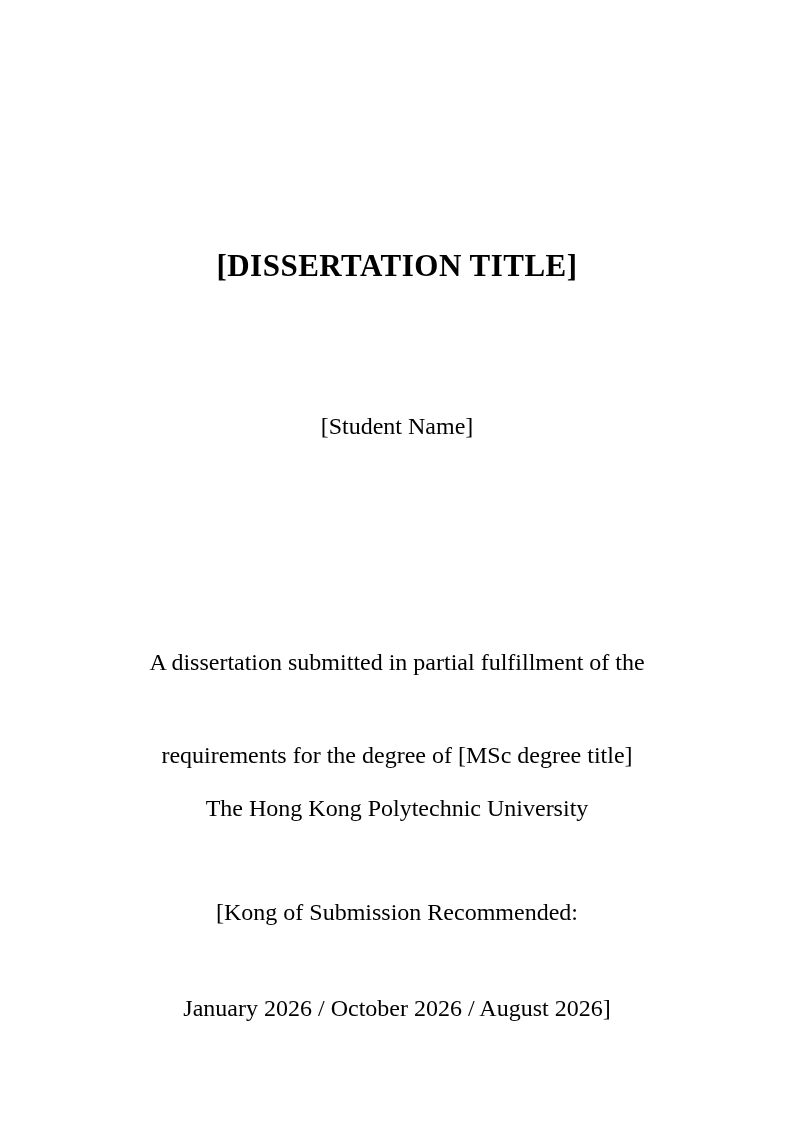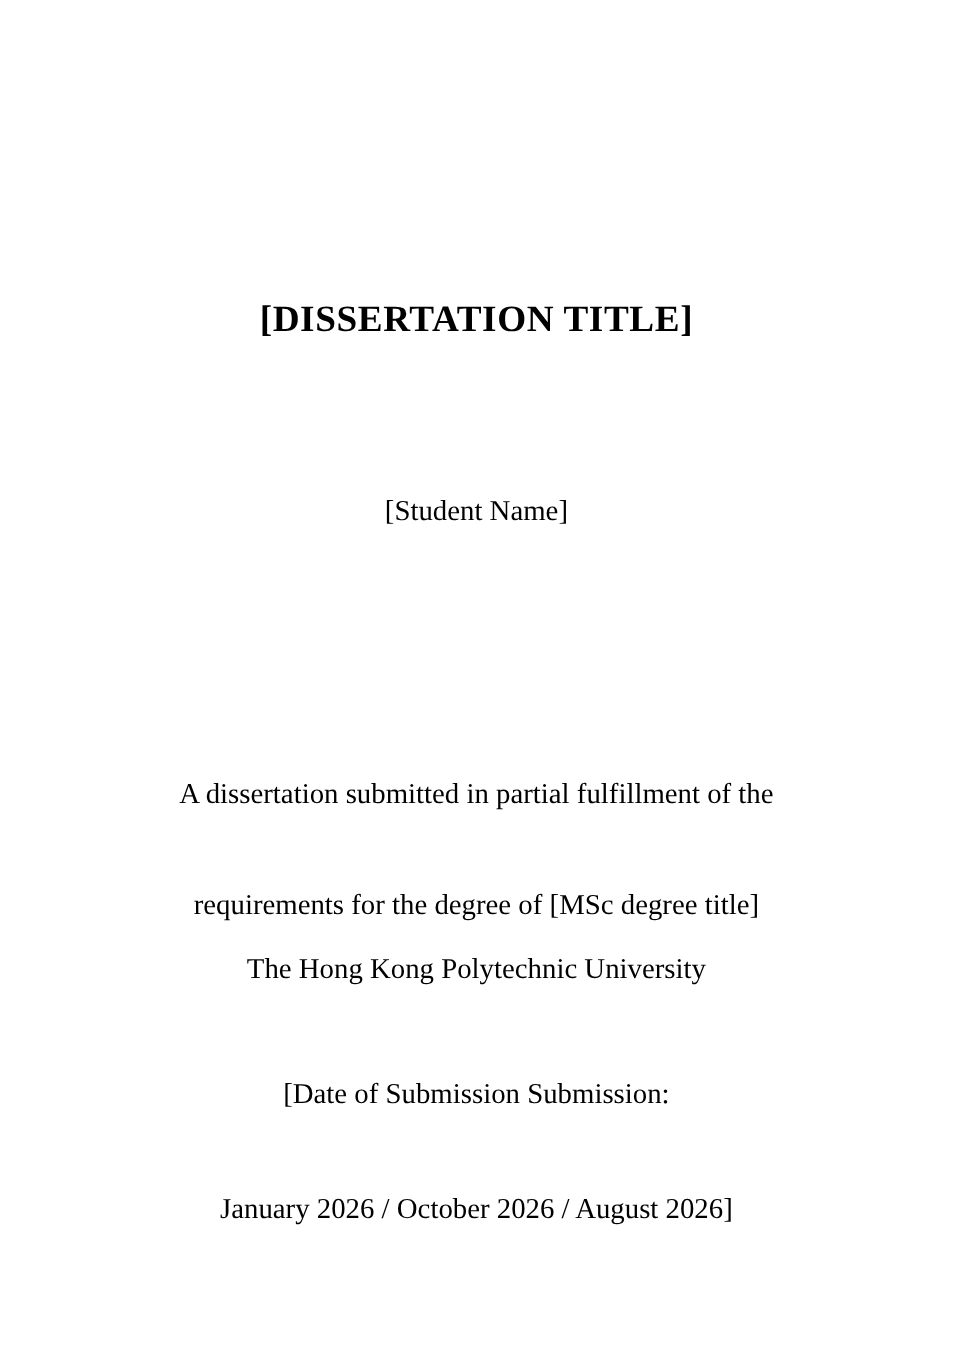--- a/index.html
+++ b/index.html
@@ -59,17 +59,17 @@
   <div class="centered-line student-name">[Student Name]</div>
 
   <div class="centered-line university">The Hong Kong Polytechnic University</div>
 
   <div class="centered-line statement">
     <div>A dissertation submitted in partial fulfillment of the</div>
     <div>requirements for the degree of [MSc degree title]</div>
   </div>
 
   <div class="centered-line submission">
-    <div>[Date of Submission Submission:</div>
+    <div>[Kong of Submission Recommended:</div>
     <div>January 2026 / October 2026 / August 2026]</div>
   </div>
 
 </div>
 
 </body></html>

